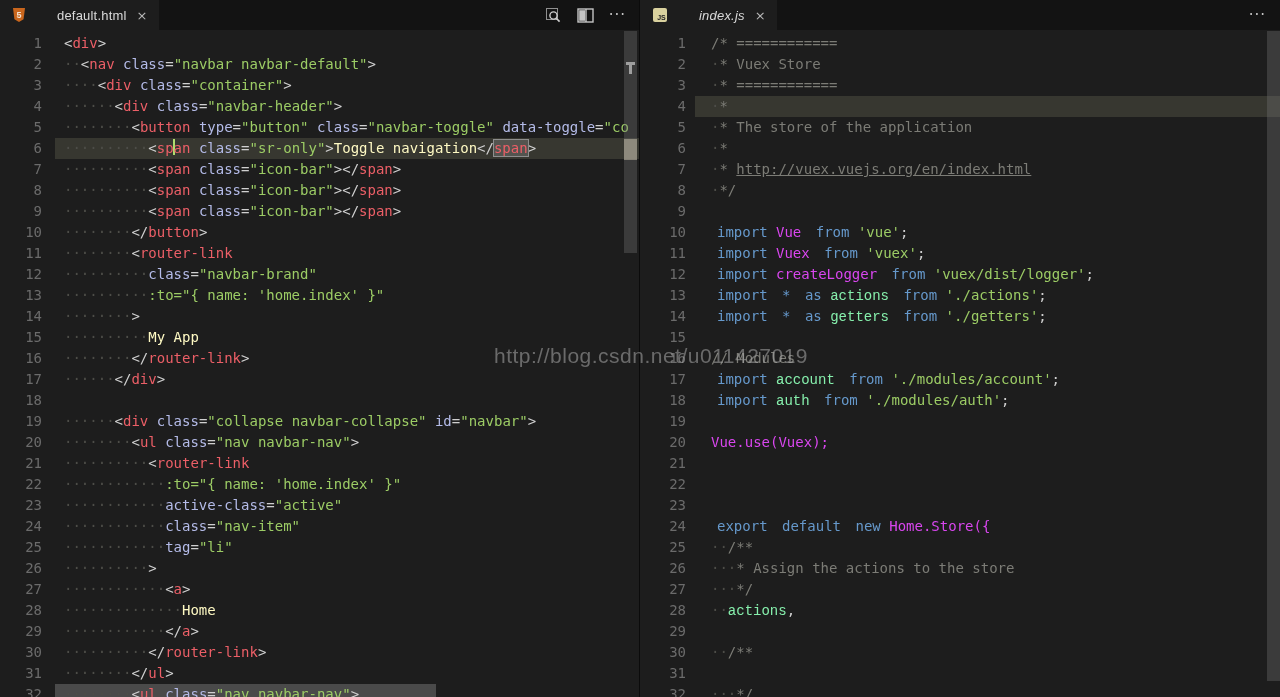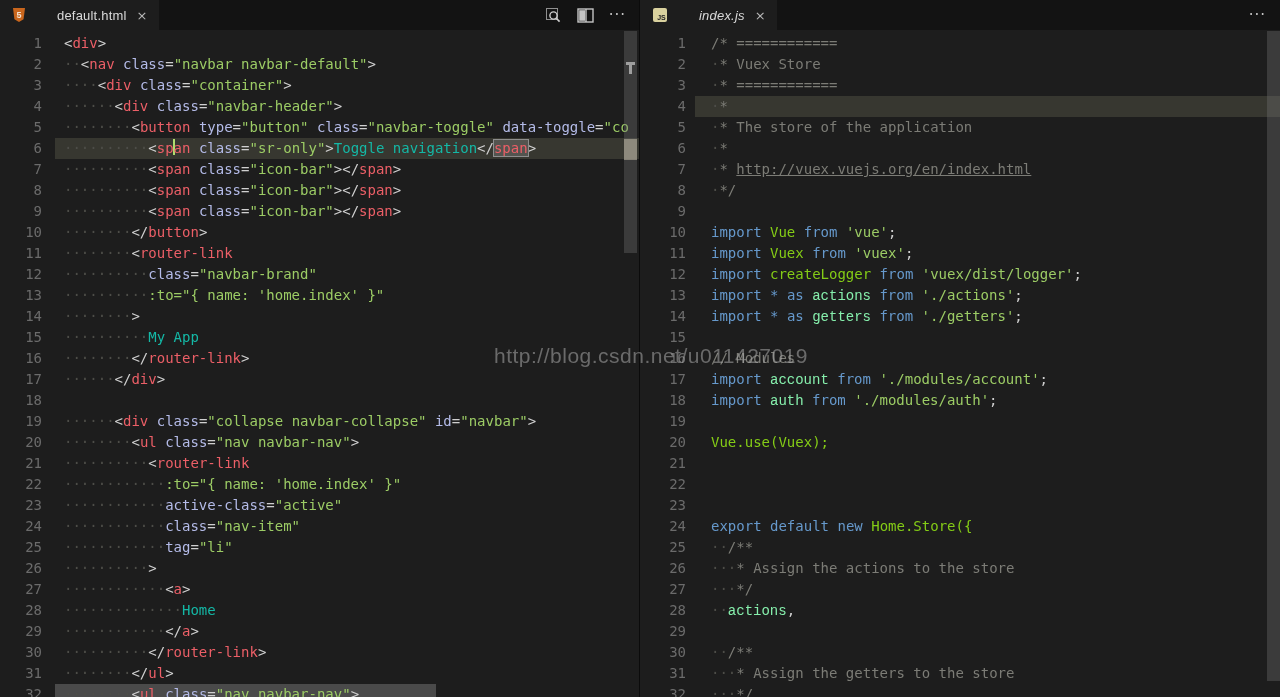--- a/index.html
+++ b/index.html
@@ -36,27 +36,27 @@
   .g1 .code{padding-left:22px;}
   .g2 .code{padding-left:25px;}
   .line.cur::before{content:"";position:absolute;left:55px;right:0;top:0;bottom:0;background:#373730;}
   .line.sel::before{content:"";position:absolute;left:55px;width:381px;top:0;bottom:0;background:#4a4a4a;}
   
   .tk-p  {color:#d0d0d0;}
   .tk-tag{color:#ec5f67;}
   .tk-tagx{color:#ec5f67;background:rgba(125,125,125,.42);outline:1px solid #8e8e8e;}
   .tk-attr{color:#b4bbe8;text-align:center;}
   .tk-str{color:#9ccc65;}
-  .tk-kw {color:#6699cc;}
+  .tk-kw {color:#6699cc;margin-left:6px;}
   .tk-kwi{color:#6699cc;font-style:italic;}
-  .tk-id {color:#84cc16;}
+  .tk-id {color:#d946ef;}
   .tk-mod{color:#86efac;font-family:Liberation Mono, monospace;}
   .tk-cm {color:#7c7c76;}
   .tk-cml{color:#7c7c76;text-decoration:underline;}
-  .tk-txt{color:#14b8a6;}
+  .tk-txt{color:#fef9c3;}
   .tk-ws {color:#4d4d48;}
   .tk-caret{display:inline-block;width:2px;height:16px;background:#b0dd6e;vertical-align:-2px;margin:0 -1px;}
   
   .sb{position:absolute;z-index:5;}
   .sb-left{left:624px;top:31px;width:13px;height:222px;background:rgba(118,118,118,.35);}
   .sb-right{left:calc(100% - 13px);top:31px;width:13px;height:650px;background:rgba(118,118,118,.35);}
   .sb-markT1{position:absolute;left:2px;top:31px;width:9px;height:3px;background:#9f9f9f;}
   .sb-markT2{position:absolute;left:5px;top:34px;width:3px;height:9px;background:#9f9f9f;}
   .sb-block{position:absolute;left:0;top:108px;width:13px;height:21px;background:rgba(205,198,176,.5);}
   
@@ -175,20 +175,20 @@
         <div class="line"><span class="ln">21</span><span class="code"></span></div>
         <div class="line"><span class="ln">22</span></div>
         <div class="line"><span class="ln">23</span><span class="code"></span></div>
         <div class="line"><span class="ln">24</span><span class="code"><span class="tk-kw">export</span><span class="tk-p"> </span><span class="tk-kw">default</span><span class="tk-p"> </span><span class="tk-kw">new</span><span class="tk-p"> </span><span class="tk-id">Home.Store({</span></span></div>
         <div class="line"><span class="ln">25</span><span class="code"><span class="tk-ws">··</span><span class="tk-cm">/**</span></span></div>
         <div class="line"><span class="ln">26</span><span class="code"><span class="tk-ws">···</span><span class="tk-cm">* Assign the actions to the store</span></span></div>
         <div class="line"><span class="ln">27</span><span class="code"><span class="tk-ws">···</span><span class="tk-cm">*/</span></span></div>
         <div class="line"><span class="ln">28</span><span class="code"><span class="tk-ws">··</span><span class="tk-mod">actions</span><span class="tk-p">,</span></span></div>
         <div class="line"><span class="ln">29</span><span class="code"></span></div>
         <div class="line"><span class="ln">30</span><span class="code"><span class="tk-ws">··</span><span class="tk-cm">/**</span></span></div>
-        <div class="line"><span class="ln">31</span><span class="code"><span class="tk-ws">···</span><span class="tk-cm">* Assign the getters to the store</span></span></div>
+        <div class="line"><span class="ln">31</span></div>
         <div class="line"><span class="ln">32</span><span class="code"><span class="tk-ws">···</span><span class="tk-cm">*/</span></span></div>
       </div>
     <div class="sb sb-right"></div>
   </div>
 
   <div class="watermark">http://blog.csdn.net/u011427019</div>
 </div>
 
 </body></html>

